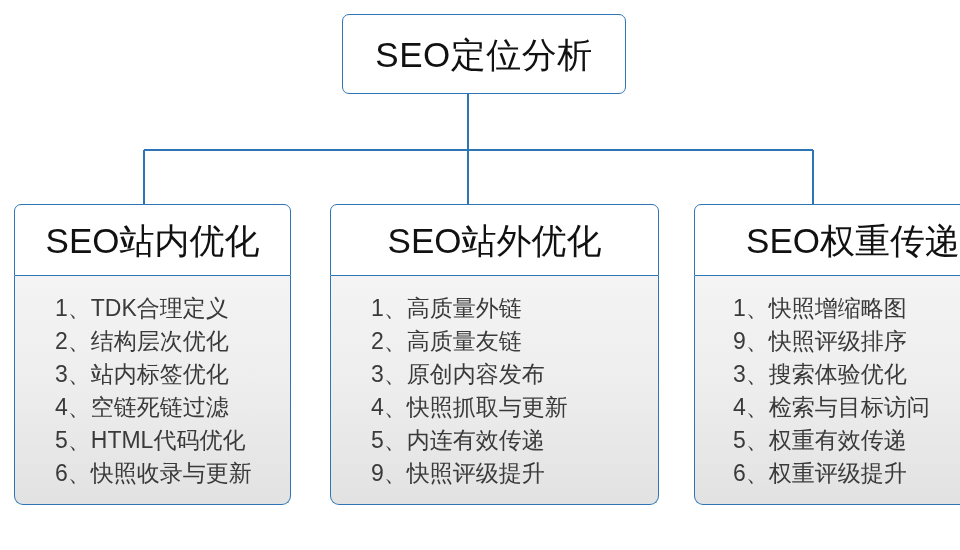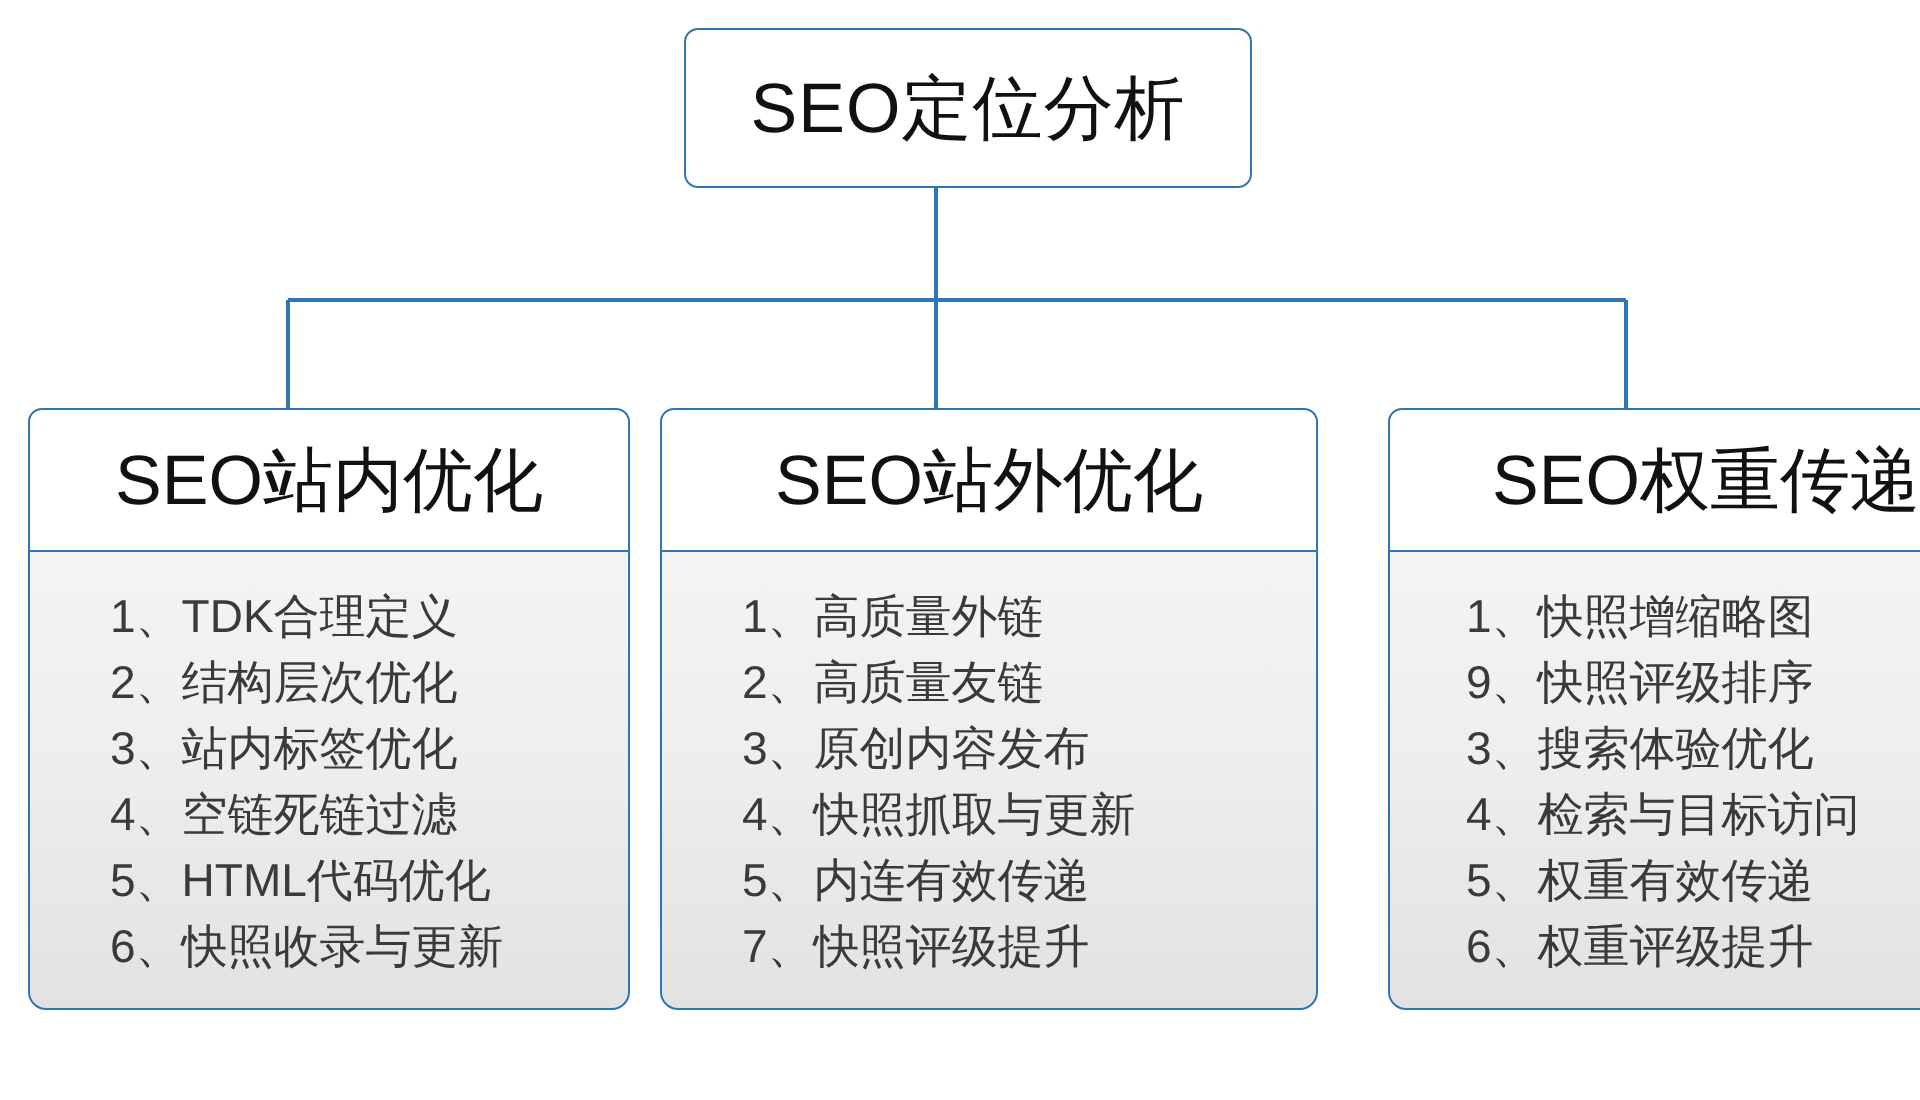--- a/index.html
+++ b/index.html
@@ -48,21 +48,21 @@
     letter-spacing: 0.5px;
     line-height: 1;
     white-space: nowrap;
   }
 
   
   .column {
     position: absolute;
     top: 204px;
   }
-  .col-1 { left: 14px;  width: 301px; }
+  .col-1 { left: 14px;  width: 277px; }
   .col-2 { left: 330px; width: 329px; }
   .col-3 { left: 694px; width: 318px; }
 
   .branch-header {
     box-sizing: border-box;
     width: 100%;
     height: 72px;
     border: 1.5px solid #2e75b6;
     border-radius: 7px 7px 0 0;
     background: #ffffff;
@@ -139,21 +139,21 @@
     <div class="branch-header">
       <span class="branch-title">SEO站外优化</span>
     </div>
     <div class="branch-body">
       <ul class="item-list">
         <li>1、高质量外链</li>
         <li>2、高质量友链</li>
         <li>3、原创内容发布</li>
         <li>4、快照抓取与更新</li>
         <li>5、内连有效传递</li>
-        <li>7、快照评级提升</li>
+        <li>9、快照评级提升</li>
       </ul>
     </div>
   </div>
 
   <div class="column col-3">
     <div class="branch-header">
       <span class="branch-title">SEO权重传递</span>
     </div>
     <div class="branch-body">
       <ul class="item-list">

